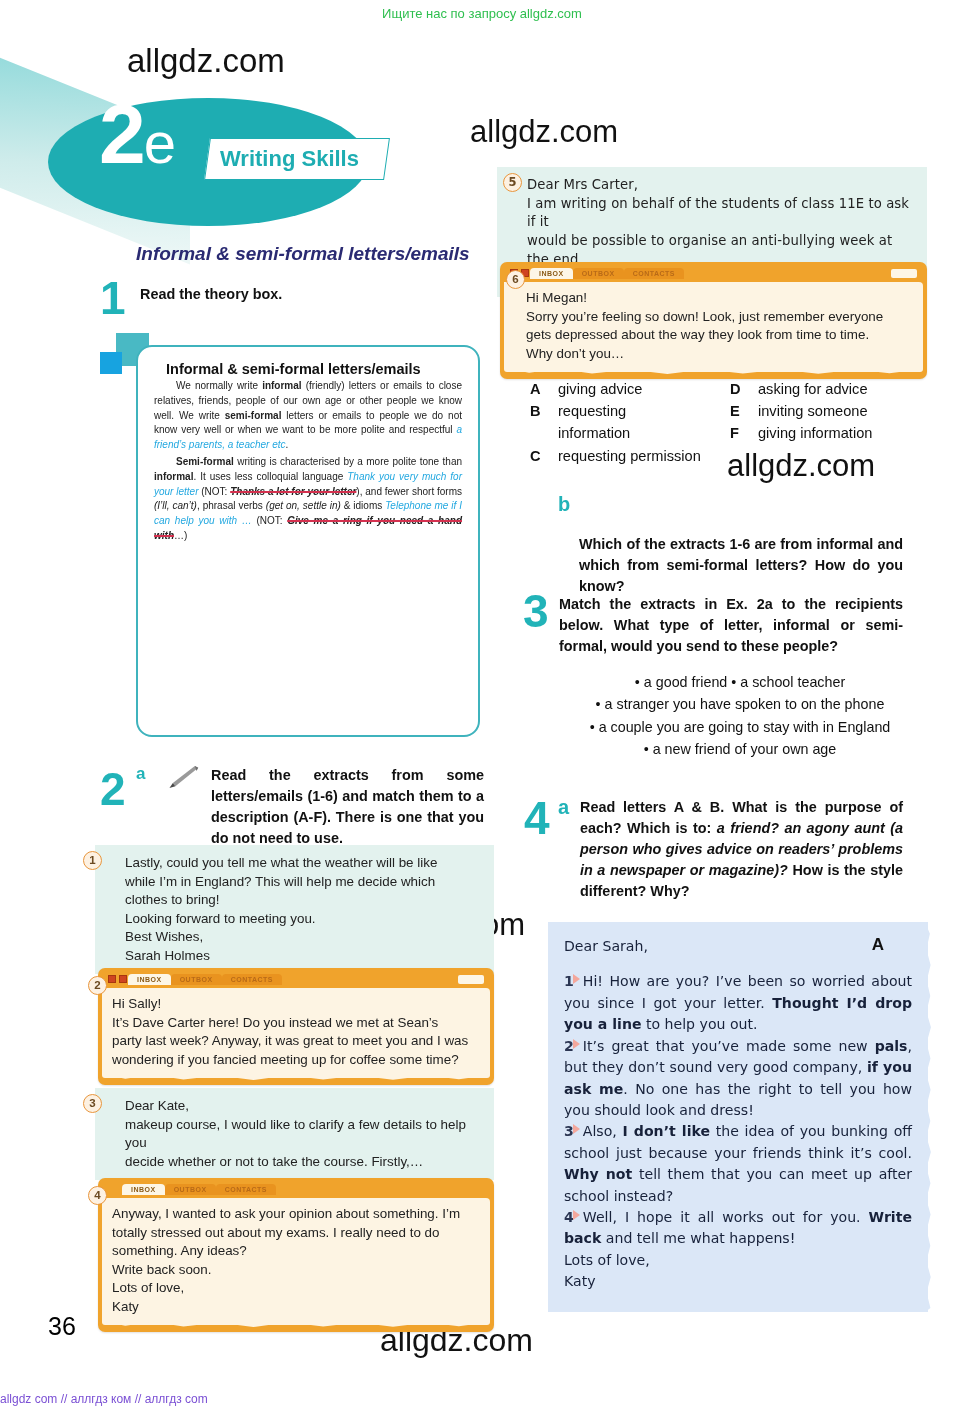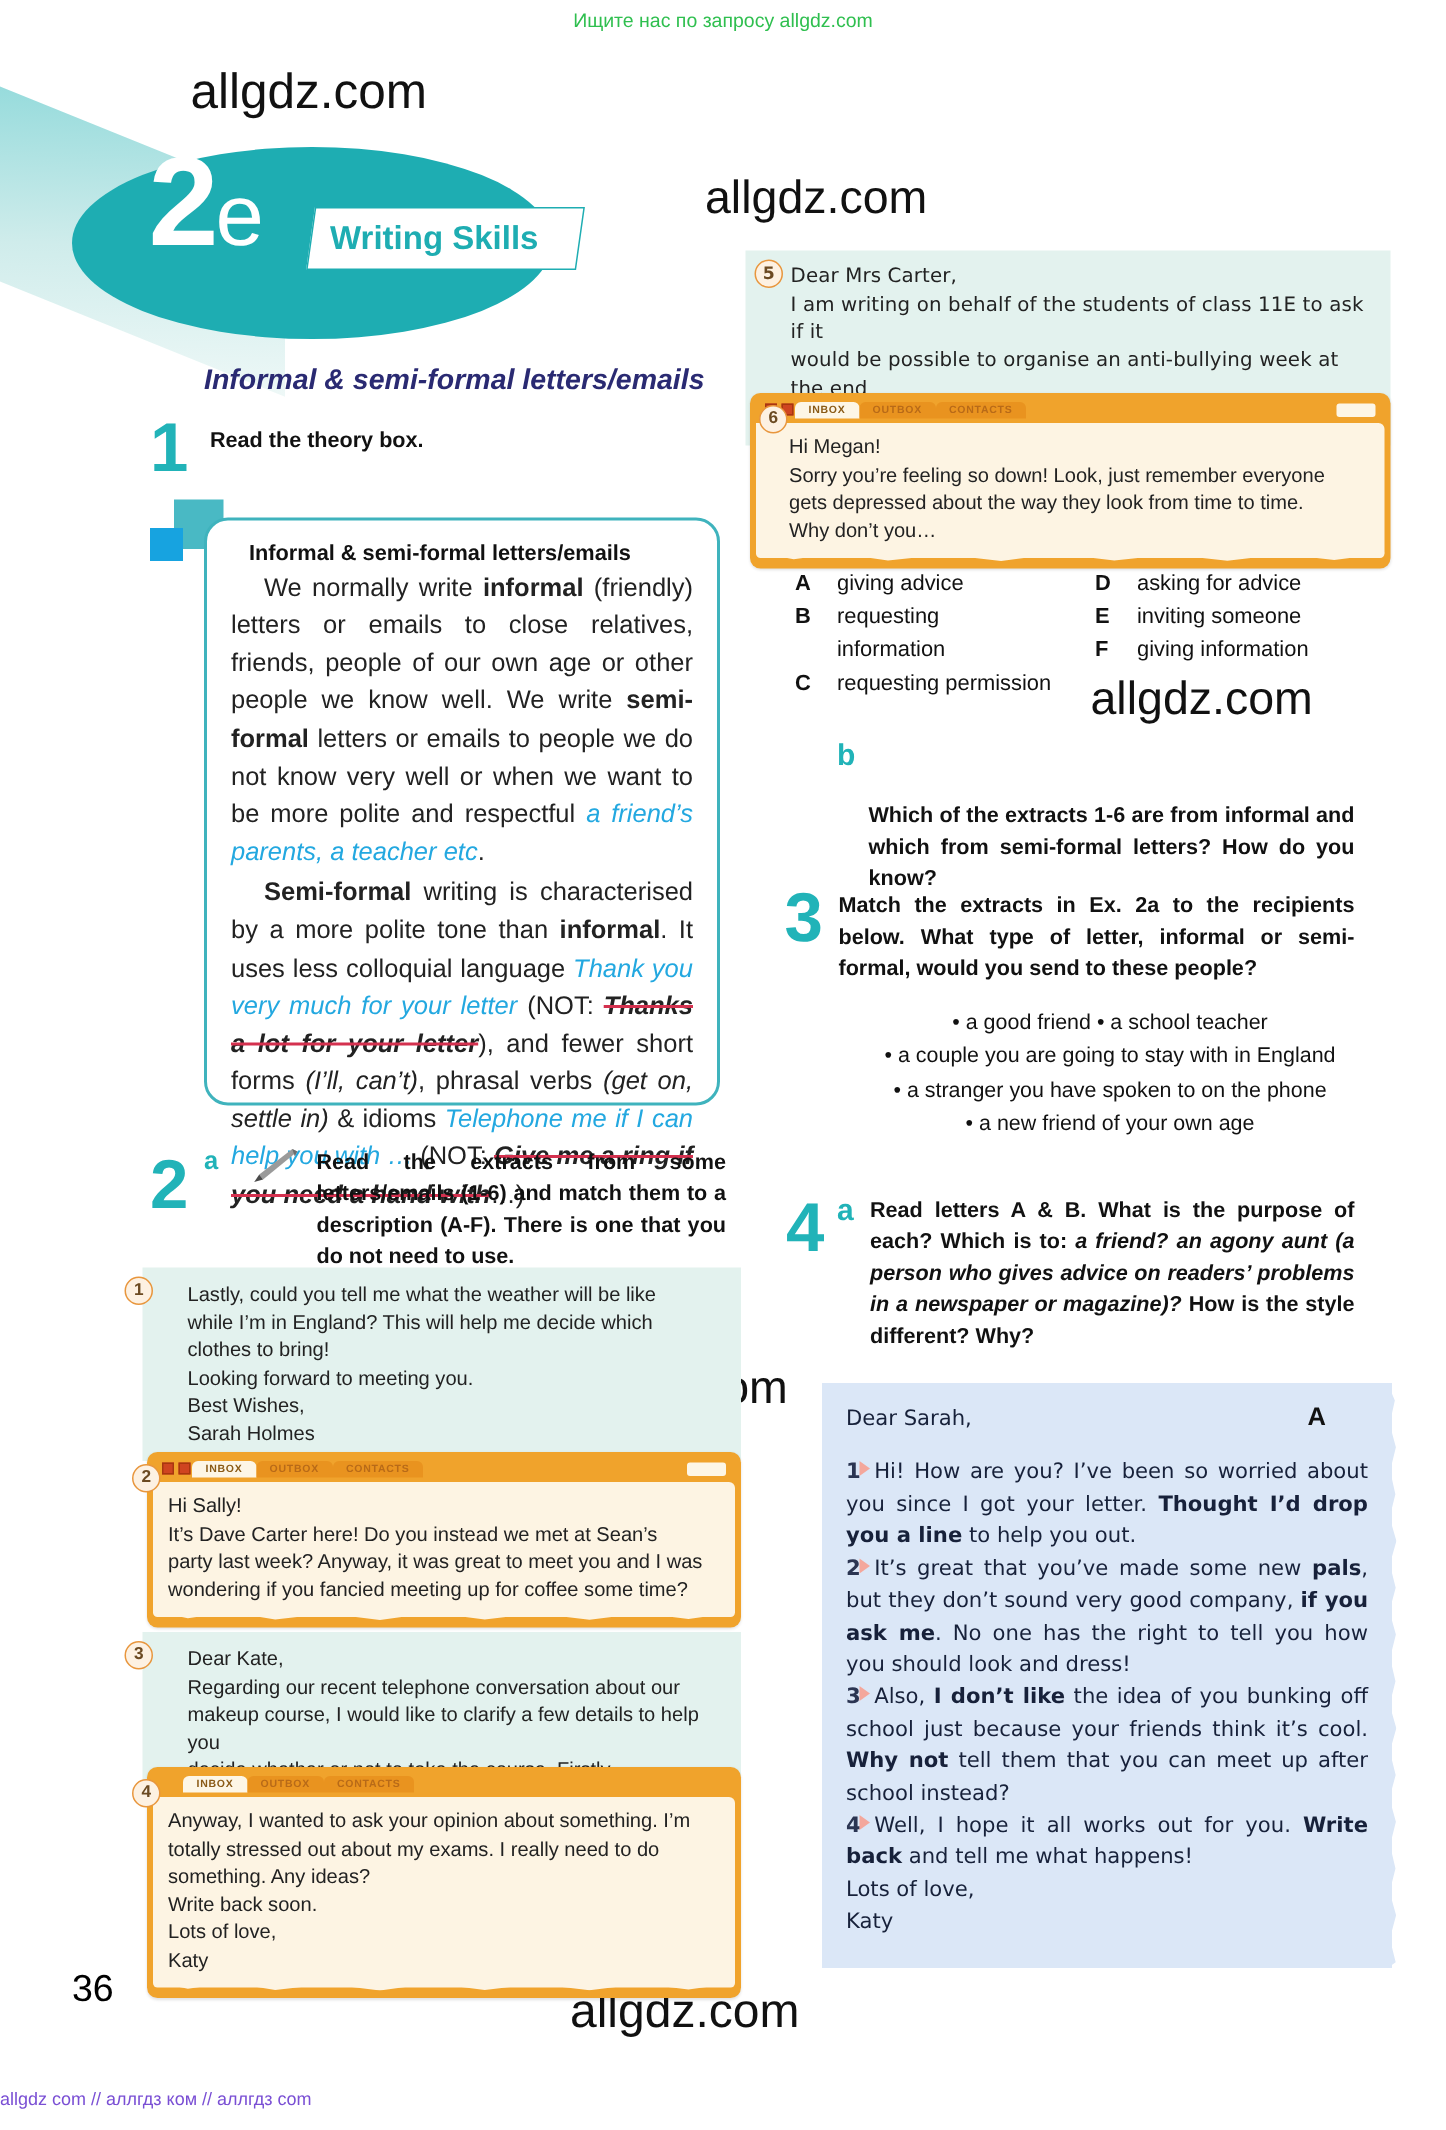--- a/index.html
+++ b/index.html
@@ -122,21 +122,21 @@
   }
   .theory-sq2 {
     position:absolute; left:100px; top:352px;
     width:22px; height:22px; background:#17a3e0;
   }
   .theory-title {
     font-size:14.5px; font-weight:700; color:#111;
     margin:0 0 2px 12px;
   }
   .theory-p {
-    font-size:17px; line-height:1.48; text-align:justify;
+    font-size:10px; line-height:1.48; text-align:justify;
     margin:2px 0 0 0; text-indent:22px;
     color:#222;
   }
   .theory-p b { font-weight:700; }
   .blue { color:#23a8e0; font-style:italic; }
   .strike { text-decoration: line-through; text-decoration-color:#d4314f;
             text-decoration-thickness:1.5px; font-style:italic; font-weight:600;}
   .it { font-style:italic; }
 
   
@@ -346,21 +346,20 @@
     <div>It’s Dave Carter here! Do you instead we met at Sean’s</div>
     <div>party last week? Anyway, it was great to meet you and I was</div>
     <div>wondering if you fancied meeting up for coffee some time?</div>
     <div class="tear-bottom"></div>
   </div>
 </div>
 
 <div class="extract ex-mint" style="left:95px; top:1088px; width:399px;">
   <div class="num-badge" style="left:-12px;">3</div>
   <div>Dear Kate,</div>
-  <div>Regarding our recent telephone conversation about our</div>
   <div>makeup course, I would like to clarify a few details to help you</div>
   <div>decide whether or not to take the course. Firstly,…</div>
 </div>
 
 <div class="email-win" style="left:98px; top:1178px; width:396px;">
   <div class="email-bar">
     <div class="email-tabs" style="left:20px;">
       <div class="etab active">INBOX</div>
       <div class="etab">OUTBOX</div>
       <div class="etab">CONTACTS</div>
@@ -446,22 +445,22 @@
   </div>
 </div>
 
 <div class="ex-sub" style="left:558px; top:493px; font-size:20px;">b</div>
 <div class="ex-text" style="left:579px; top:494px; width:324px;margin-top:40px;">Which of the extracts 1-6 are from informal and which from semi-formal letters? How do you know?</div>
 
 <div class="ex-num" style="left:523px; top:588px;">3</div>
 <div class="ex-text" style="left:559px; top:594px; width:344px;">Match the extracts in Ex. 2a to the recipients below. What type of letter, informal or semi-formal, would you send to these people?</div>
 <div class="bullets" style="left:565px; top:671px; width:350px;">
   <div>•  a good friend  •  a school teacher</div>
+  <div>•  a stranger you have spoken to on the phone</div>
   <div>•  a couple you are going to stay with in England</div>
-  <div>•  a stranger you have spoken to on the phone</div>
   <div>•  a new friend of your own age</div>
 </div>
 
 <div class="ex-num" style="left:524px; top:795px;">4</div>
 <div class="ex-sub" style="left:558px; top:796px; font-size:20px;">a</div>
 <div class="ex-text" style="left:580px; top:797px; width:323px;"><span>Read letters A &amp; B. What is the purpose of each? Which is to: </span><span class="it">a friend? an agony aunt (a person who gives advice on readers’ problems in a newspaper or magazine)?</span><span> How is the style different? Why?</span></div>
 
 <div class="letter-a">
   <div class="la-edge"></div>
   <div class="la-label">A</div>

